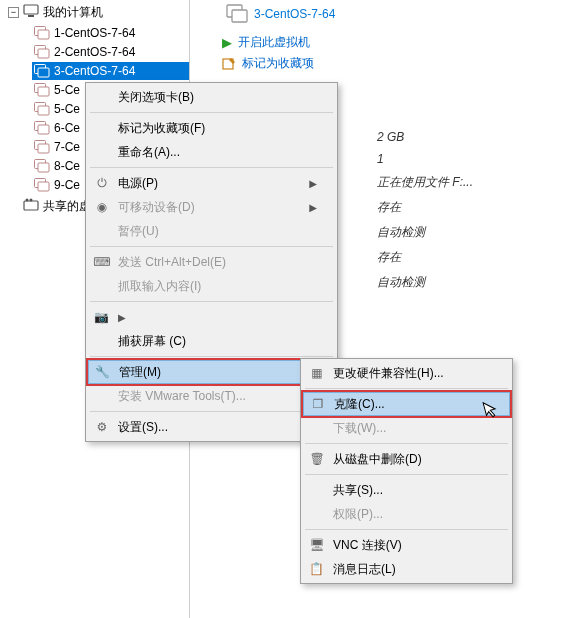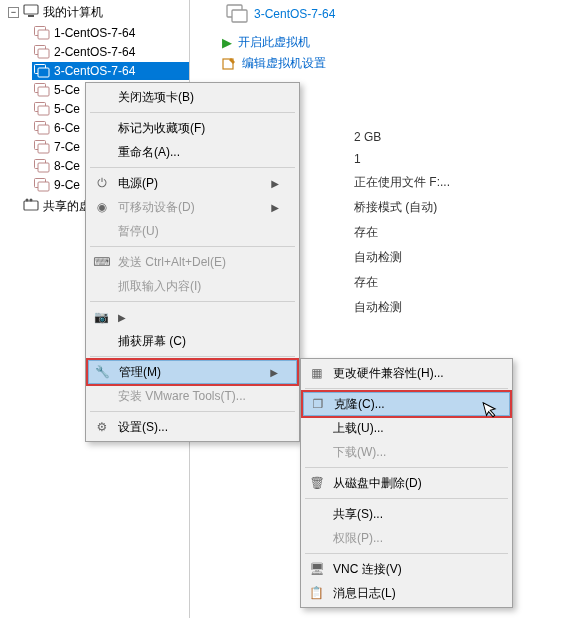--- a/index.html
+++ b/index.html
@@ -12,25 +12,25 @@
 .tree-item { display: flex; align-items: center; gap: 4px; padding: 2px 2px; margin: 1px 0; cursor: pointer; white-space: nowrap; }
 .tree-item.selected { background: #0078d7; color: #fff; }
 .vm-icon { width: 16px; height: 14px; display: inline-block; }
 
 .detail-panel { position: absolute; left: 190px; top: 0; right: 0; padding: 0 12px; }
 .detail-title { color: #0078d7; font-size: 18px; font-weight: normal; margin: 4px 0 8px 24px; display: flex; align-items: center; gap: 6px; }
 .detail-actions { margin-left: 20px; }
 .detail-action { display: flex; align-items: center; gap: 6px; color: #0066cc; padding: 2px 0; cursor: pointer; }
 .play-icon { color: #2a9d2a; font-size: 13px; }
 
-.spec-list { position: absolute; left: 354px; top: 126px; }
+.spec-list { position: absolute; left: 377px; top: 126px; font-style: italic; }
 .spec-row { padding: 4px 0; color: #333; }
 
 .ctx-menu { position: absolute; background: #f0f0f0; border: 1px solid #a0a0a0; box-shadow: 3px 3px 6px rgba(0,0,0,0.25); padding: 2px; }
-.ctx1 { left: 85px; top: 82px; width: 215px; }
+.ctx1 { left: 85px; top: 82px; width: 253px; }
 .ctx2 { left: 300px; top: 358px; width: 213px; }
 .mi { display: flex; align-items: center; height: 24px; padding: 0 18px 0 4px; cursor: pointer; position: relative; }
 .mi.highlighted { background: #bcd8f0; border: 1px solid #7bb0da; }
 .mi.boxed { outline: 2px solid #d63a3a; outline-offset: 0; }
 .mi.disabled { color: #999; cursor: default; }
 .mi-icon { width: 20px; height: 16px; display: flex; align-items: center; justify-content: center; color: #666; margin-right: 6px; }
 .mi-label { flex: 1; }
 .mi-arrow { color: #555; font-size: 10px; }
 .sep { height: 1px; background: #d0d0d0; margin: 3px 2px; }
 
@@ -143,30 +143,29 @@
       <span class="play-icon">▶</span>
       <span>开启此虚拟机</span>
     </div>
     <div class="detail-action">
       <span>
         <svg width="14" height="14" viewBox="0 0 14 14">
             <rect x="1" y="2" width="10" height="10" fill="none" stroke="#c9841a" stroke-width="1.2"></rect>
             <path d="M9 1 L13 5 L11 7 L7 3 Z" fill="#c9841a"></path>
           </svg>
       </span>
-      <span>编辑虚拟机设置</span>
+      <span>标记为收藏项</span>
     </div>
   </div>
 </div>
 
 <div class="spec-list">
   <div class="spec-row">2 GB</div>
   <div class="spec-row">1</div>
   <div class="spec-row">正在使用文件 F:...</div>
-  <div class="spec-row">桥接模式 (自动)</div>
   <div class="spec-row">存在</div>
   <div class="spec-row">自动检测</div>
   <div class="spec-row">存在</div>
   <div class="spec-row">自动检测</div>
 </div>
 
 <div class="ctx-menu ctx1">
   <div class="mi">
       <span class="mi-icon"></span>
       <span class="mi-label">关闭选项卡(B)</span>
@@ -233,24 +232,20 @@
 <div class="ctx-menu ctx2">
   <div class="mi">
       <span class="mi-icon">▦</span>
       <span class="mi-label">更改硬件兼容性(H)...</span>
     </div>
   <div class="sep"></div>
   <div class="mi highlighted boxed">
       <span class="mi-icon">❐</span>
       <span class="mi-label">克隆(C)...</span>
     </div>
-  <div class="mi">
-      <span class="mi-icon"></span>
-      <span class="mi-label">上载(U)...</span>
-    </div>
   <div class="mi disabled">
       <span class="mi-icon"></span>
       <span class="mi-label">下载(W)...</span>
     </div>
   <div class="sep"></div>
   <div class="mi">
       <span class="mi-icon">🗑</span>
       <span class="mi-label">从磁盘中删除(D)</span>
     </div>
   <div class="sep"></div>

